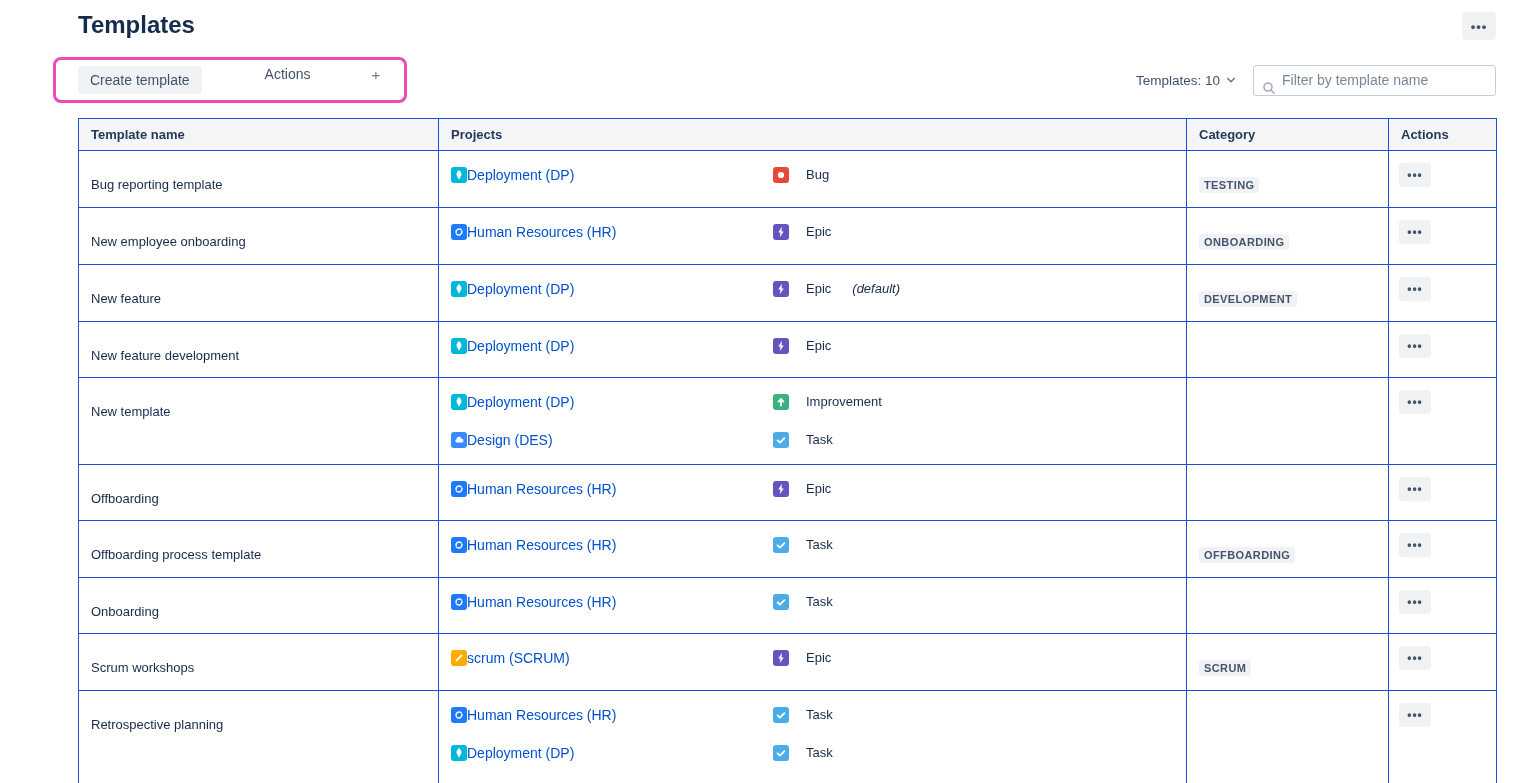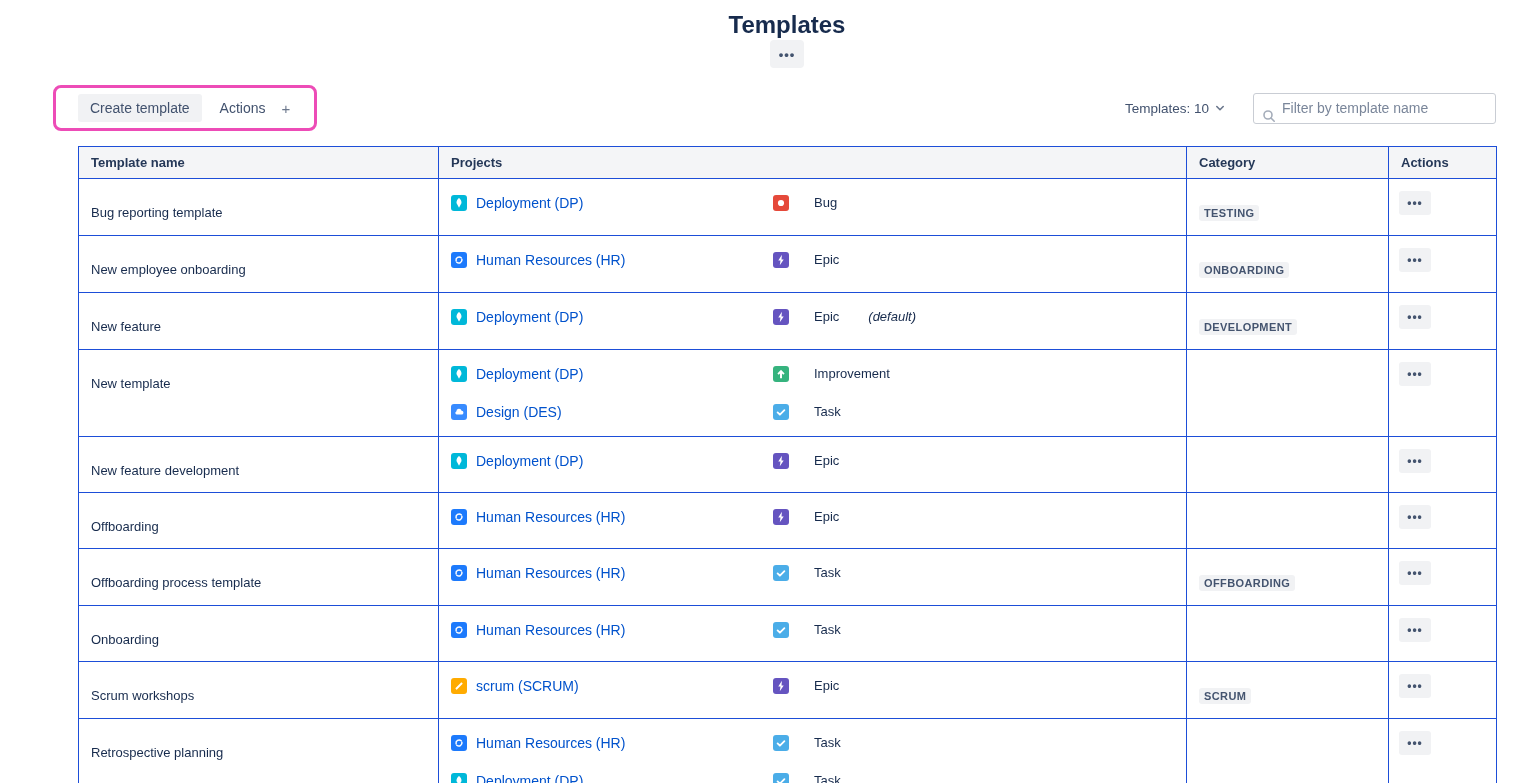--- a/index.html
+++ b/index.html
@@ -6,46 +6,46 @@
   html, body {
     width: 1536px; height: 783px;
     background: #ffffff;
     font-family: "Liberation Sans", sans-serif;
     color: #172B4D;
     overflow: hidden;
   }
   .page { padding: 10px 40px 0 78px; }
 
   
-  .page-header { display: flex; justify-content: space-between; align-items: center; flex-direction: column; }
+  .page-header { display: flex; justify-content: space-between; align-items: flex-end; }
   .page-title { font-size: 24px; font-weight: 700; line-height: 30px; color: #172B4D; }
   .icon-btn {
     background: #F1F2F4; border: none; border-radius: 4px;
     height: 28px; min-width: 34px; cursor: pointer;
     color: #44546F; font-size: 13px; font-weight: 700; letter-spacing: 1px;
     display: inline-flex; align-items: center; justify-content: center;
   }
 
   
   .toolbar { display: flex; justify-content: space-between; align-items: center; margin-top: 17px; height: 46px; }
   .toolbar-left {
-    display: flex; align-items: center;
+    display: flex; align-items: flex-start;
     border: 3px solid #ED4CB7; border-radius: 8px;
-    padding: 6px 24px 6px 22px; margin-left: -25px; height: 46px;
+    padding: 6px 24px 6px 22px; margin-left: -25px; height: 46px; gap: 45px;
   }
   .btn-default {
     background: #F1F2F4; border: none; border-radius: 3px;
     padding: 5px 12px; height: 28px;
     font-family: "Liberation Sans", sans-serif;
     font-size: 14px; font-weight: 500; color: #42526E; cursor: pointer;
   }
   .filter-label { margin-left: 18px; font-size: 14px; color: #42526E; cursor: pointer; }
   .plus-label { margin-left: 16px; font-size: 15px; color: #6B778C; cursor: pointer; }
 
-  .toolbar-right { display: flex; align-items: center; gap: 27px; }
+  .toolbar-right { display: flex; align-items: center; gap: 16px; }
   .count-dropdown {
     background: transparent; border: none; cursor: pointer;
     display: inline-flex; align-items: center; gap: 5px;
     font-family: "Liberation Sans", sans-serif;
     font-size: 13.5px; color: #42526E;
   }
   .search-box {
     display: flex; align-items: flex-end; gap: 6px;
     width: 243px; height: 31px;
     border: 1px solid #C9CDD4; border-radius: 3px; background: #fff;
@@ -65,25 +65,25 @@
     background: #F4F5F7; text-align: left;
     font-size: 13px; font-weight: 700; color: #253858;
     padding: 8px 12px; height: 30px;
   }
   tbody td { vertical-align: top; padding: 14px 12px; }
   td.name-cell { font-size: 13px; color: #172B4D; padding-top: 26px; }
   td.projects-cell { padding-left: 12px; }
   .entries { display: flex; flex-direction: column; gap: 18px; }
   .entry { display: flex; align-items: center; line-height: 20px; }
   .project-link {
-    display: inline-flex; align-items: center; gap: 9px;
+    display: inline-flex; align-items: center; 
     width: 322px; flex: 0 0 322px;
     color: #0052CC; font-size: 14px; text-decoration: none; cursor: pointer;
   }
-  .issue { display: inline-flex; align-items: center; gap: 25px; font-size: 13px; color: #172B4D; }
+  .issue { display: inline-flex; align-items: center; gap: 17px; font-size: 13px; color: #172B4D; }
   .picon, .iicon { width: 16px; height: 16px; display: inline-flex; flex: 0 0 16px; }
   .isuffix { font-style: italic; margin-left: 4px; }
   .isuffix:empty { display: none; }
   .more-link { display: inline-block; margin-top: 17px; color: #0052CC; font-size: 13px; font-weight: 500; text-decoration: none; cursor: pointer; }
   td.category-cell { padding-top: 24px; }
   .category-badge {
     display: inline-block; background: #F1F2F4; border-radius: 3px;
     padding: 2px 5px; font-size: 11px; font-weight: 700;
     letter-spacing: 0.4px; color: #44546F; text-transform: uppercase;
   }
@@ -258,36 +258,74 @@
       <span class="category-badge">DEVELOPMENT</span>
     </td>
     <td class="actions-cell">
       <button class="actions-btn">
         <span class="bind-dots">•••</span>
       </button>
     </td>
   </tr>
 
   <tr>
-    <td class="name-cell"><span class="bind-name">New template</span></td>
+    <td class="name-cell"><span class="bind-name">New feature development</span></td>
     <td class="projects-cell">
       <div class="entries">
   <div class="entry">
     <a class="project-link">
       <span class="picon">
                     <svg width="16" height="16" viewBox="0 0 16 16">
                       <rect width="16" height="16" rx="3" fill="#00B8D9"></rect>
                       <path d="M8 3c1.8 1.2 2.5 3 2.5 5L8 12.8 5.5 8C5.5 6 6.2 4.2 8 3z" fill="#fff"></path>
                     </svg>
                   </span>
       <span class="ptext">Deployment (DP)</span>
     </a>
     <div class="issue">
       <span class="iicon">
                     <svg width="16" height="16" viewBox="0 0 16 16">
+                      <rect width="16" height="16" rx="3" fill="#6554C0"></rect>
+                      <path d="M8.9 2.8 5.3 8.4h2.2L6.8 13.2l3.9-5.8H8.5L8.9 2.8z" fill="#fff"></path>
+                    </svg>
+                  </span>
+      <span class="itext">Epic</span>
+
+    </div>
+  </div>
+</div>
+
+    </td>
+    <td class="category-cell">
+      
+    </td>
+    <td class="actions-cell">
+      <button class="actions-btn">
+        <span class="bind-dots">•••</span>
+      </button>
+    </td>
+  </tr>
+
+  <tr>
+    <td class="name-cell"><span class="bind-name">New template</span></td>
+    <td class="projects-cell">
+      <div class="entries">
+  <div class="entry">
+    <a class="project-link">
+      <span class="picon">
+                    <svg width="16" height="16" viewBox="0 0 16 16">
+                      <rect width="16" height="16" rx="3" fill="#00B8D9"></rect>
+                      <path d="M8 3c1.8 1.2 2.5 3 2.5 5L8 12.8 5.5 8C5.5 6 6.2 4.2 8 3z" fill="#fff"></path>
+                    </svg>
+                  </span>
+      <span class="ptext">Deployment (DP)</span>
+    </a>
+    <div class="issue">
+      <span class="iicon">
+                    <svg width="16" height="16" viewBox="0 0 16 16">
                       <rect width="16" height="16" rx="3" fill="#36B37E"></rect>
                       <path d="M8 3.8l3.6 3.6-1.3 1.3L9 7.4V12.2H7V7.4L5.7 8.7 4.4 7.4 8 3.8z" fill="#fff"></path>
                     </svg>
                   </span>
       <span class="itext">Improvement</span>
 
     </div>
   </div>
 
   <div class="entry">
@@ -318,257 +356,219 @@
       
     </td>
     <td class="actions-cell">
       <button class="actions-btn">
         <span class="bind-dots">•••</span>
       </button>
     </td>
   </tr>
 
   <tr>
-    <td class="name-cell"><span class="bind-name">New feature development</span></td>
-    <td class="projects-cell">
-      <div class="entries">
+    <td class="name-cell"><span class="bind-name">Offboarding</span></td>
+    <td class="projects-cell">
+      <div class="entries">
+  <div class="entry">
+    <a class="project-link">
+      <span class="picon">
+                    <svg width="16" height="16" viewBox="0 0 16 16">
+                      <rect width="16" height="16" rx="3" fill="#1D7AFC"></rect>
+                      <path d="M5.1 8.8a3.1 3.1 0 0 1 5.1-3M10.9 7.2a3.1 3.1 0 0 1-5.1 3" stroke="#fff" stroke-width="1.5" fill="none" stroke-linecap="round"></path>
+                    </svg>
+                  </span>
+      <span class="ptext">Human Resources (HR)</span>
+    </a>
+    <div class="issue">
+      <span class="iicon">
+                    <svg width="16" height="16" viewBox="0 0 16 16">
+                      <rect width="16" height="16" rx="3" fill="#6554C0"></rect>
+                      <path d="M8.9 2.8 5.3 8.4h2.2L6.8 13.2l3.9-5.8H8.5L8.9 2.8z" fill="#fff"></path>
+                    </svg>
+                  </span>
+      <span class="itext">Epic</span>
+
+    </div>
+  </div>
+</div>
+
+    </td>
+    <td class="category-cell">
+      
+    </td>
+    <td class="actions-cell">
+      <button class="actions-btn">
+        <span class="bind-dots">•••</span>
+      </button>
+    </td>
+  </tr>
+
+  <tr>
+    <td class="name-cell"><span class="bind-name">Offboarding process template</span></td>
+    <td class="projects-cell">
+      <div class="entries">
+  <div class="entry">
+    <a class="project-link">
+      <span class="picon">
+                    <svg width="16" height="16" viewBox="0 0 16 16">
+                      <rect width="16" height="16" rx="3" fill="#1D7AFC"></rect>
+                      <path d="M5.1 8.8a3.1 3.1 0 0 1 5.1-3M10.9 7.2a3.1 3.1 0 0 1-5.1 3" stroke="#fff" stroke-width="1.5" fill="none" stroke-linecap="round"></path>
+                    </svg>
+                  </span>
+      <span class="ptext">Human Resources (HR)</span>
+    </a>
+    <div class="issue">
+      <span class="iicon">
+                    <svg width="16" height="16" viewBox="0 0 16 16">
+                      <rect width="16" height="16" rx="3" fill="#4BADE8"></rect>
+                      <path d="M4.6 8.4l2.3 2.3 4.5-4.6" stroke="#fff" stroke-width="1.8" fill="none" stroke-linecap="round" stroke-linejoin="round"></path>
+                    </svg>
+                  </span>
+      <span class="itext">Task</span>
+
+    </div>
+  </div>
+</div>
+
+    </td>
+    <td class="category-cell">
+      <span class="category-badge">OFFBOARDING</span>
+    </td>
+    <td class="actions-cell">
+      <button class="actions-btn">
+        <span class="bind-dots">•••</span>
+      </button>
+    </td>
+  </tr>
+
+  <tr>
+    <td class="name-cell"><span class="bind-name">Onboarding</span></td>
+    <td class="projects-cell">
+      <div class="entries">
+  <div class="entry">
+    <a class="project-link">
+      <span class="picon">
+                    <svg width="16" height="16" viewBox="0 0 16 16">
+                      <rect width="16" height="16" rx="3" fill="#1D7AFC"></rect>
+                      <path d="M5.1 8.8a3.1 3.1 0 0 1 5.1-3M10.9 7.2a3.1 3.1 0 0 1-5.1 3" stroke="#fff" stroke-width="1.5" fill="none" stroke-linecap="round"></path>
+                    </svg>
+                  </span>
+      <span class="ptext">Human Resources (HR)</span>
+    </a>
+    <div class="issue">
+      <span class="iicon">
+                    <svg width="16" height="16" viewBox="0 0 16 16">
+                      <rect width="16" height="16" rx="3" fill="#4BADE8"></rect>
+                      <path d="M4.6 8.4l2.3 2.3 4.5-4.6" stroke="#fff" stroke-width="1.8" fill="none" stroke-linecap="round" stroke-linejoin="round"></path>
+                    </svg>
+                  </span>
+      <span class="itext">Task</span>
+
+    </div>
+  </div>
+</div>
+
+    </td>
+    <td class="category-cell">
+      
+    </td>
+    <td class="actions-cell">
+      <button class="actions-btn">
+        <span class="bind-dots">•••</span>
+      </button>
+    </td>
+  </tr>
+
+  <tr>
+    <td class="name-cell"><span class="bind-name">Scrum workshops</span></td>
+    <td class="projects-cell">
+      <div class="entries">
+  <div class="entry">
+    <a class="project-link">
+      <span class="picon">
+                    <svg width="16" height="16" viewBox="0 0 16 16">
+                      <rect width="16" height="16" rx="3" fill="#FFAB00"></rect>
+                      <rect x="3.6" y="7.1" width="8.8" height="1.9" rx="0.5" fill="#fff" transform="rotate(-45 8 8)"></rect>
+                    </svg>
+                  </span>
+      <span class="ptext">scrum (SCRUM)</span>
+    </a>
+    <div class="issue">
+      <span class="iicon">
+                    <svg width="16" height="16" viewBox="0 0 16 16">
+                      <rect width="16" height="16" rx="3" fill="#6554C0"></rect>
+                      <path d="M8.9 2.8 5.3 8.4h2.2L6.8 13.2l3.9-5.8H8.5L8.9 2.8z" fill="#fff"></path>
+                    </svg>
+                  </span>
+      <span class="itext">Epic</span>
+
+    </div>
+  </div>
+</div>
+
+    </td>
+    <td class="category-cell">
+      <span class="category-badge">SCRUM</span>
+    </td>
+    <td class="actions-cell">
+      <button class="actions-btn">
+        <span class="bind-dots">•••</span>
+      </button>
+    </td>
+  </tr>
+
+  <tr>
+    <td class="name-cell"><span class="bind-name">Retrospective planning</span></td>
+    <td class="projects-cell">
+      <div class="entries">
+  <div class="entry">
+    <a class="project-link">
+      <span class="picon">
+                    <svg width="16" height="16" viewBox="0 0 16 16">
+                      <rect width="16" height="16" rx="3" fill="#1D7AFC"></rect>
+                      <path d="M5.1 8.8a3.1 3.1 0 0 1 5.1-3M10.9 7.2a3.1 3.1 0 0 1-5.1 3" stroke="#fff" stroke-width="1.5" fill="none" stroke-linecap="round"></path>
+                    </svg>
+                  </span>
+      <span class="ptext">Human Resources (HR)</span>
+    </a>
+    <div class="issue">
+      <span class="iicon">
+                    <svg width="16" height="16" viewBox="0 0 16 16">
+                      <rect width="16" height="16" rx="3" fill="#4BADE8"></rect>
+                      <path d="M4.6 8.4l2.3 2.3 4.5-4.6" stroke="#fff" stroke-width="1.8" fill="none" stroke-linecap="round" stroke-linejoin="round"></path>
+                    </svg>
+                  </span>
+      <span class="itext">Task</span>
+
+    </div>
+  </div>
+
   <div class="entry">
     <a class="project-link">
       <span class="picon">
                     <svg width="16" height="16" viewBox="0 0 16 16">
                       <rect width="16" height="16" rx="3" fill="#00B8D9"></rect>
                       <path d="M8 3c1.8 1.2 2.5 3 2.5 5L8 12.8 5.5 8C5.5 6 6.2 4.2 8 3z" fill="#fff"></path>
                     </svg>
                   </span>
       <span class="ptext">Deployment (DP)</span>
     </a>
     <div class="issue">
       <span class="iicon">
                     <svg width="16" height="16" viewBox="0 0 16 16">
-                      <rect width="16" height="16" rx="3" fill="#6554C0"></rect>
-                      <path d="M8.9 2.8 5.3 8.4h2.2L6.8 13.2l3.9-5.8H8.5L8.9 2.8z" fill="#fff"></path>
-                    </svg>
-                  </span>
-      <span class="itext">Epic</span>
-
-    </div>
-  </div>
-</div>
-
-    </td>
-    <td class="category-cell">
-      
-    </td>
-    <td class="actions-cell">
-      <button class="actions-btn">
-        <span class="bind-dots">•••</span>
-      </button>
-    </td>
-  </tr>
-
-  <tr>
-    <td class="name-cell"><span class="bind-name">Offboarding</span></td>
-    <td class="projects-cell">
-      <div class="entries">
-  <div class="entry">
-    <a class="project-link">
-      <span class="picon">
-                    <svg width="16" height="16" viewBox="0 0 16 16">
-                      <rect width="16" height="16" rx="3" fill="#1D7AFC"></rect>
-                      <path d="M5.1 8.8a3.1 3.1 0 0 1 5.1-3M10.9 7.2a3.1 3.1 0 0 1-5.1 3" stroke="#fff" stroke-width="1.5" fill="none" stroke-linecap="round"></path>
-                    </svg>
-                  </span>
-      <span class="ptext">Human Resources (HR)</span>
-    </a>
-    <div class="issue">
-      <span class="iicon">
-                    <svg width="16" height="16" viewBox="0 0 16 16">
-                      <rect width="16" height="16" rx="3" fill="#6554C0"></rect>
-                      <path d="M8.9 2.8 5.3 8.4h2.2L6.8 13.2l3.9-5.8H8.5L8.9 2.8z" fill="#fff"></path>
-                    </svg>
-                  </span>
-      <span class="itext">Epic</span>
-
-    </div>
-  </div>
-</div>
-
-    </td>
-    <td class="category-cell">
-      
-    </td>
-    <td class="actions-cell">
-      <button class="actions-btn">
-        <span class="bind-dots">•••</span>
-      </button>
-    </td>
-  </tr>
-
-  <tr>
-    <td class="name-cell"><span class="bind-name">Offboarding process template</span></td>
-    <td class="projects-cell">
-      <div class="entries">
-  <div class="entry">
-    <a class="project-link">
-      <span class="picon">
-                    <svg width="16" height="16" viewBox="0 0 16 16">
-                      <rect width="16" height="16" rx="3" fill="#1D7AFC"></rect>
-                      <path d="M5.1 8.8a3.1 3.1 0 0 1 5.1-3M10.9 7.2a3.1 3.1 0 0 1-5.1 3" stroke="#fff" stroke-width="1.5" fill="none" stroke-linecap="round"></path>
-                    </svg>
-                  </span>
-      <span class="ptext">Human Resources (HR)</span>
-    </a>
-    <div class="issue">
-      <span class="iicon">
-                    <svg width="16" height="16" viewBox="0 0 16 16">
                       <rect width="16" height="16" rx="3" fill="#4BADE8"></rect>
                       <path d="M4.6 8.4l2.3 2.3 4.5-4.6" stroke="#fff" stroke-width="1.8" fill="none" stroke-linecap="round" stroke-linejoin="round"></path>
                     </svg>
                   </span>
       <span class="itext">Task</span>
 
     </div>
   </div>
 </div>
-
-    </td>
-    <td class="category-cell">
-      <span class="category-badge">OFFBOARDING</span>
-    </td>
-    <td class="actions-cell">
-      <button class="actions-btn">
-        <span class="bind-dots">•••</span>
-      </button>
-    </td>
-  </tr>
-
-  <tr>
-    <td class="name-cell"><span class="bind-name">Onboarding</span></td>
-    <td class="projects-cell">
-      <div class="entries">
-  <div class="entry">
-    <a class="project-link">
-      <span class="picon">
-                    <svg width="16" height="16" viewBox="0 0 16 16">
-                      <rect width="16" height="16" rx="3" fill="#1D7AFC"></rect>
-                      <path d="M5.1 8.8a3.1 3.1 0 0 1 5.1-3M10.9 7.2a3.1 3.1 0 0 1-5.1 3" stroke="#fff" stroke-width="1.5" fill="none" stroke-linecap="round"></path>
-                    </svg>
-                  </span>
-      <span class="ptext">Human Resources (HR)</span>
-    </a>
-    <div class="issue">
-      <span class="iicon">
-                    <svg width="16" height="16" viewBox="0 0 16 16">
-                      <rect width="16" height="16" rx="3" fill="#4BADE8"></rect>
-                      <path d="M4.6 8.4l2.3 2.3 4.5-4.6" stroke="#fff" stroke-width="1.8" fill="none" stroke-linecap="round" stroke-linejoin="round"></path>
-                    </svg>
-                  </span>
-      <span class="itext">Task</span>
-
-    </div>
-  </div>
-</div>
-
-    </td>
-    <td class="category-cell">
-      
-    </td>
-    <td class="actions-cell">
-      <button class="actions-btn">
-        <span class="bind-dots">•••</span>
-      </button>
-    </td>
-  </tr>
-
-  <tr>
-    <td class="name-cell"><span class="bind-name">Scrum workshops</span></td>
-    <td class="projects-cell">
-      <div class="entries">
-  <div class="entry">
-    <a class="project-link">
-      <span class="picon">
-                    <svg width="16" height="16" viewBox="0 0 16 16">
-                      <rect width="16" height="16" rx="3" fill="#FFAB00"></rect>
-                      <rect x="3.6" y="7.1" width="8.8" height="1.9" rx="0.5" fill="#fff" transform="rotate(-45 8 8)"></rect>
-                    </svg>
-                  </span>
-      <span class="ptext">scrum (SCRUM)</span>
-    </a>
-    <div class="issue">
-      <span class="iicon">
-                    <svg width="16" height="16" viewBox="0 0 16 16">
-                      <rect width="16" height="16" rx="3" fill="#6554C0"></rect>
-                      <path d="M8.9 2.8 5.3 8.4h2.2L6.8 13.2l3.9-5.8H8.5L8.9 2.8z" fill="#fff"></path>
-                    </svg>
-                  </span>
-      <span class="itext">Epic</span>
-
-    </div>
-  </div>
-</div>
-
-    </td>
-    <td class="category-cell">
-      <span class="category-badge">SCRUM</span>
-    </td>
-    <td class="actions-cell">
-      <button class="actions-btn">
-        <span class="bind-dots">•••</span>
-      </button>
-    </td>
-  </tr>
-
-  <tr>
-    <td class="name-cell"><span class="bind-name">Retrospective planning</span></td>
-    <td class="projects-cell">
-      <div class="entries">
-  <div class="entry">
-    <a class="project-link">
-      <span class="picon">
-                    <svg width="16" height="16" viewBox="0 0 16 16">
-                      <rect width="16" height="16" rx="3" fill="#1D7AFC"></rect>
-                      <path d="M5.1 8.8a3.1 3.1 0 0 1 5.1-3M10.9 7.2a3.1 3.1 0 0 1-5.1 3" stroke="#fff" stroke-width="1.5" fill="none" stroke-linecap="round"></path>
-                    </svg>
-                  </span>
-      <span class="ptext">Human Resources (HR)</span>
-    </a>
-    <div class="issue">
-      <span class="iicon">
-                    <svg width="16" height="16" viewBox="0 0 16 16">
-                      <rect width="16" height="16" rx="3" fill="#4BADE8"></rect>
-                      <path d="M4.6 8.4l2.3 2.3 4.5-4.6" stroke="#fff" stroke-width="1.8" fill="none" stroke-linecap="round" stroke-linejoin="round"></path>
-                    </svg>
-                  </span>
-      <span class="itext">Task</span>
-
-    </div>
-  </div>
-
-  <div class="entry">
-    <a class="project-link">
-      <span class="picon">
-                    <svg width="16" height="16" viewBox="0 0 16 16">
-                      <rect width="16" height="16" rx="3" fill="#00B8D9"></rect>
-                      <path d="M8 3c1.8 1.2 2.5 3 2.5 5L8 12.8 5.5 8C5.5 6 6.2 4.2 8 3z" fill="#fff"></path>
-                    </svg>
-                  </span>
-      <span class="ptext">Deployment (DP)</span>
-    </a>
-    <div class="issue">
-      <span class="iicon">
-                    <svg width="16" height="16" viewBox="0 0 16 16">
-                      <rect width="16" height="16" rx="3" fill="#4BADE8"></rect>
-                      <path d="M4.6 8.4l2.3 2.3 4.5-4.6" stroke="#fff" stroke-width="1.8" fill="none" stroke-linecap="round" stroke-linejoin="round"></path>
-                    </svg>
-                  </span>
-      <span class="itext">Task</span>
-
-    </div>
-  </div>
-</div>
       <a class="more-link">More...</a>
     </td>
     <td class="category-cell">
       
     </td>
     <td class="actions-cell">
       <button class="actions-btn">
         <span class="bind-dots">•••</span>
       </button>
     </td>

